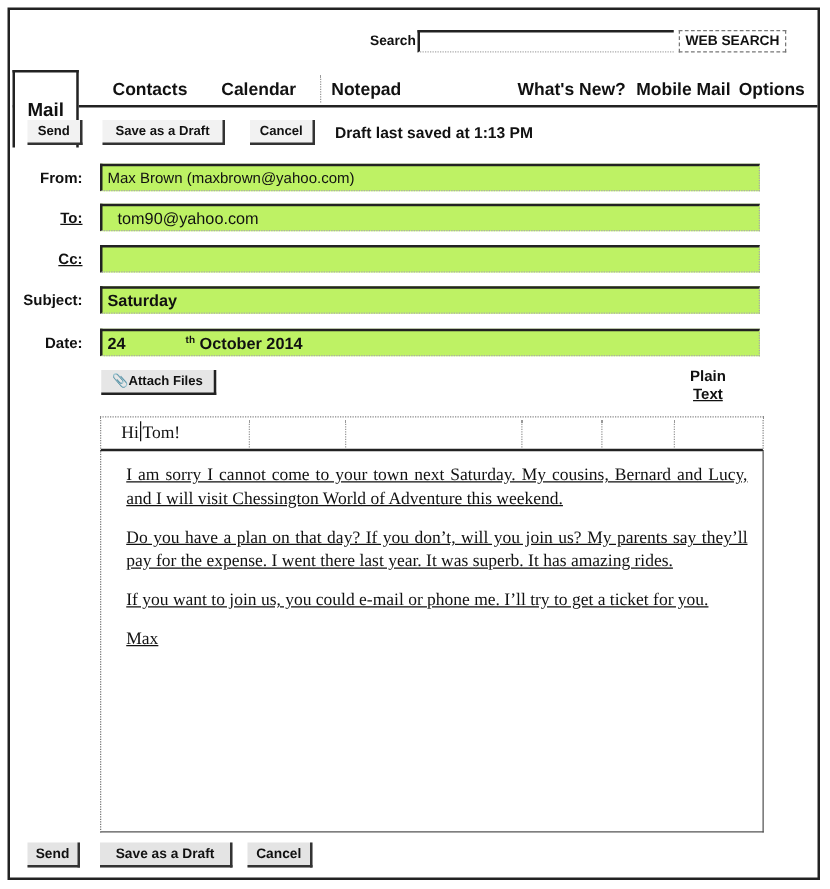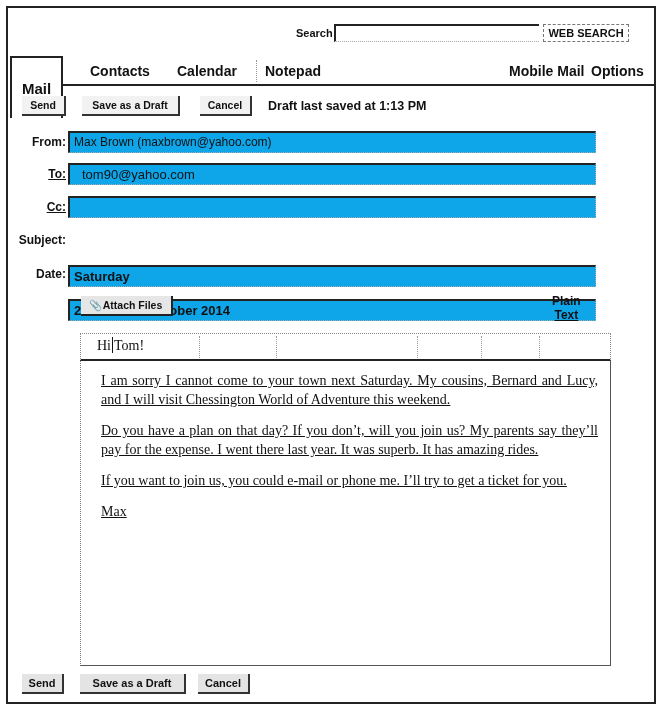--- a/index.html
+++ b/index.html
@@ -25,25 +25,25 @@
 
   .action-bar { position:absolute; left:16px; top:96px; height:22px; }
   .btn { position:absolute; height:18px; font-size:10.5px; font-weight:bold; text-align:center;
          line-height:18px; background:#f2f2f2; border-right:2px solid #333; border-bottom:2px solid #333;
          box-sizing:content-box; }
   .draft-status { position:absolute; top:3px; font-size:12.5px; font-weight:bold; white-space:nowrap; }
 
   .field-row { position:absolute; left:0; width:640px; height:24px; }
   .field-label { position:absolute; right:574px; top:4px; font-size:12px; font-weight:bold; text-align:right; }
   .field-label.ul { text-decoration:underline;margin-left:12px; }
-  .field-input { position:absolute; left:68px; top:0; width:528px; height:22px;
+  .field-input { position:absolute; left:80px; top:0; width:528px; height:22px;
                  border-top:2px solid #222; border-left:2px solid #222;
                  border-right:1px dotted #aaa; border-bottom:1px dotted #aaa;
-                 box-sizing:border-box; font-size:12px; padding:2px 4px; background:#0ea5e9; }
-  .field-input.big { font-size:13px; font-weight:bold;margin-top:36px; }
+                 box-sizing:border-box; font-size:12px; padding:2px 4px; background:#bef264; }
+  .field-input.big { font-size:13px; font-weight:bold; }
   sup { font-size:8px;padding-left:48px; }
 
   .attach-btn { position:absolute; left:81px; top:296px; width:90px; height:18px;
                 background:#e6e6e6; border-right:2px solid #222; border-bottom:2px solid #222;
                 font-size:10.5px; font-weight:bold; line-height:18px; text-align:center; }
   .plain-text { position:absolute; left:552px; top:294px; font-size:12px; font-weight:bold;
                 text-align:center; line-height:14px; }
   .plain-text span { display:block; }
   .plain-text .u { text-decoration:underline; }
 
@@ -72,20 +72,21 @@
   <input class="search-input" type="text" value="" style="">
   <div class="web-search-btn">WEB SEARCH</div>
 </div>
 
 <div class="tabs-row">
   <div class="tab active" style="left:0;">Mail</div>
   <div class="tab" style="left:80px;">Contacts</div>
   <div class="tab" style="left:167px;">Calendar</div>
   <div class="tab-sep" style="left:246px;"></div>
   <div class="tab" style="left:255px;">Notepad</div>
+  <div class="tab" style="left:404px;">What's New?</div>
   <div class="tab" style="left:499px;">Mobile Mail</div>
   <div class="tab" style="left:581px;">Options</div>
 </div>
 
 <div class="action-bar">
   <div class="btn" style="left:6px; width:42px;">Send</div>
   <div class="btn" style="left:66px; width:96px;">Save as a Draft</div>
   <div class="btn" style="left:184px; width:50px;">Cancel</div>
   <div class="draft-status" style="left:252px;">Draft last saved at 1:13 PM</div>
 </div>

